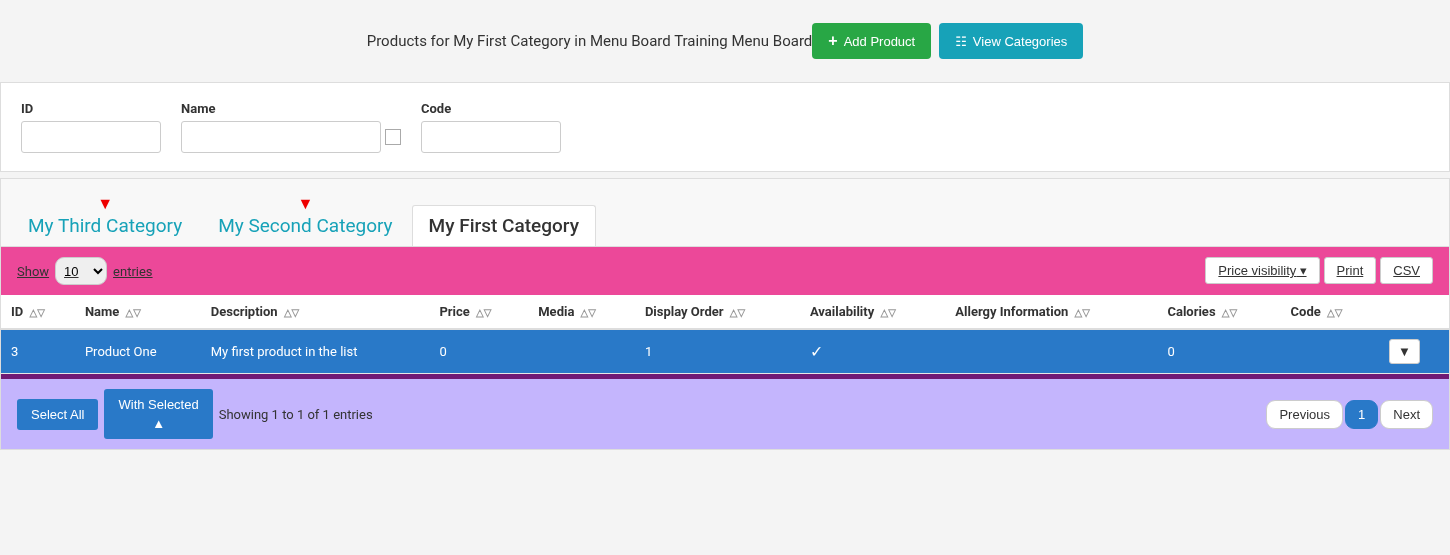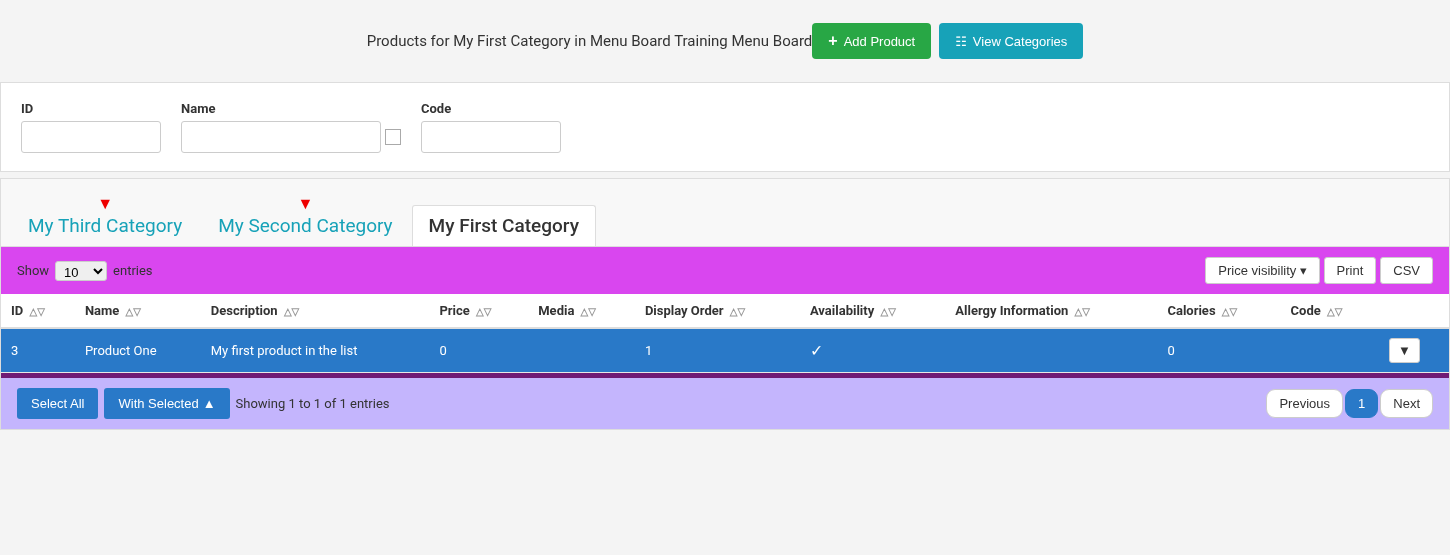--- a/index.html
+++ b/index.html
@@ -48,26 +48,26 @@
     .tab.active {
       background: #fff; border-color: #ddd; border-bottom-color: #fff;
       color: #333; font-weight: 500; z-index: 2;
     }
     .tab .arrow-down {
       color: #e00; font-size: 16px; line-height: 1;
     }
     .tab-label { font-size: 19px; }
 
     .table-controls {
-      display: flex; align-items: center; justify-content: space-between;
-      padding: 10px 16px; background: #d946ef;
+      display: flex; align-items: flex-start; justify-content: space-between;
+      padding: 10px 16px; background: #ec4899; text-decoration: underline;
     }
     .show-entries { display: flex; align-items: center; gap: 6px; font-size: 13px; }
     .show-entries select {
-      border: 1px solid #ccc; border-radius: 3px; padding: 2px 4px; font-size: 13px; height: 20px;
+      border: 1px solid #ccc; border-radius: 9px; padding: 2px 4px; font-size: 13px; height: 28px;
     }
     .table-right-controls { display: flex; gap: 4px; }
     .btn-outline {
       border: 1px solid #ccc; background: #fff; border-radius: 3px; padding: 5px 12px;
       font-size: 13px; cursor: pointer; color: #333;
     }
 
     table {
       width: 100%; border-collapse: collapse; font-size: 13px;
     }
@@ -91,21 +91,21 @@
       display: flex; align-items: center; justify-content: space-between;
       padding: 10px 16px; border-top: 5px solid #701a75; background: #c4b5fd;
     }
     .footer-left { display: flex; align-items: center; gap: 6px; }
     .btn-select-all {
       background: #2979c8; color: #fff; border: none; border-radius: 3px;
       padding: 8px 14px; font-size: 13px; cursor: pointer;
     }
     .btn-with-selected {
       background: #2979c8; color: #fff; border: none; border-radius: 3px;
-      padding: 8px 14px; font-size: 13px; cursor: pointer; display: flex; align-items: center; gap: 4px;
+      padding: 8px 14px; font-size: 13px; cursor: pointer; display: flex; align-items: center; gap: 4px; flex-direction: column;
     }
     .footer-info { font-size: 13px; color: #333; }
     .pagination { display: flex; align-items: center; gap: 2px; }
     .page-btn {
       border: 1px solid #ccc; background: #fff; border-radius: 9px; padding: 6px 12px;
       font-size: 13px; cursor: pointer; color: #333;
     }
     .page-btn.active { background: #2979c8; color: #fff; border-color: #2979c8; }
 
     .checkmark { font-size: 16px; }

